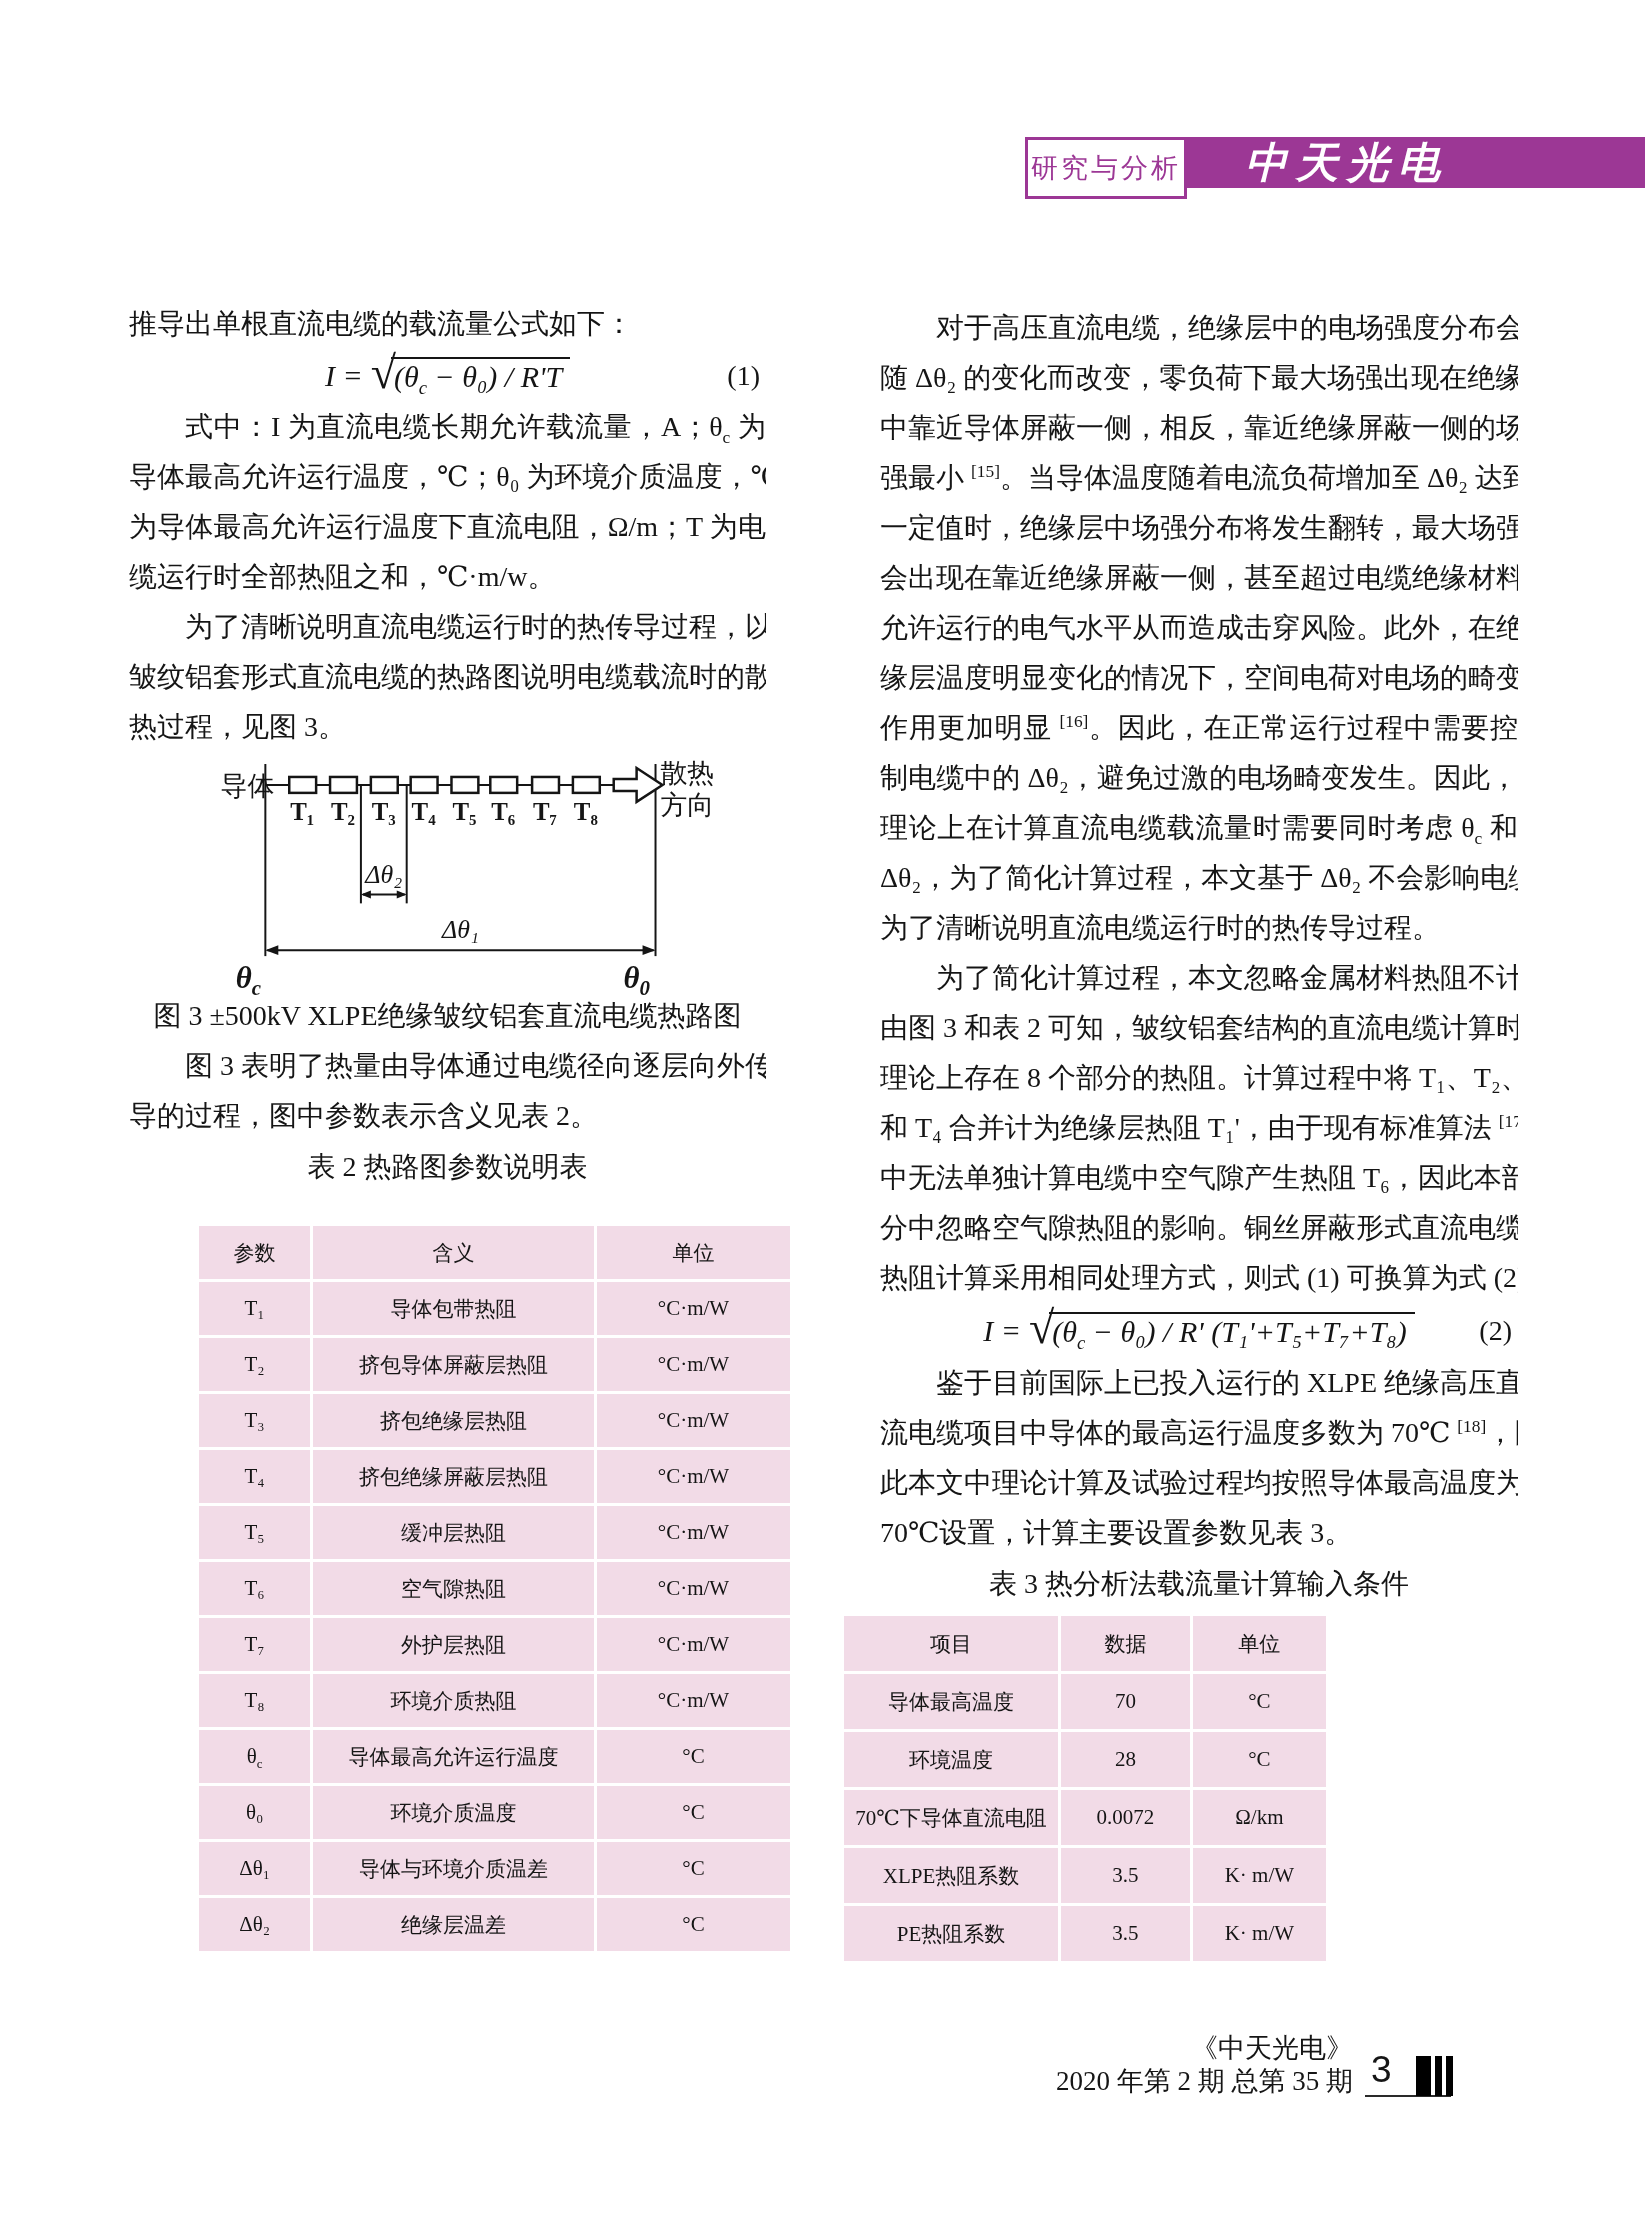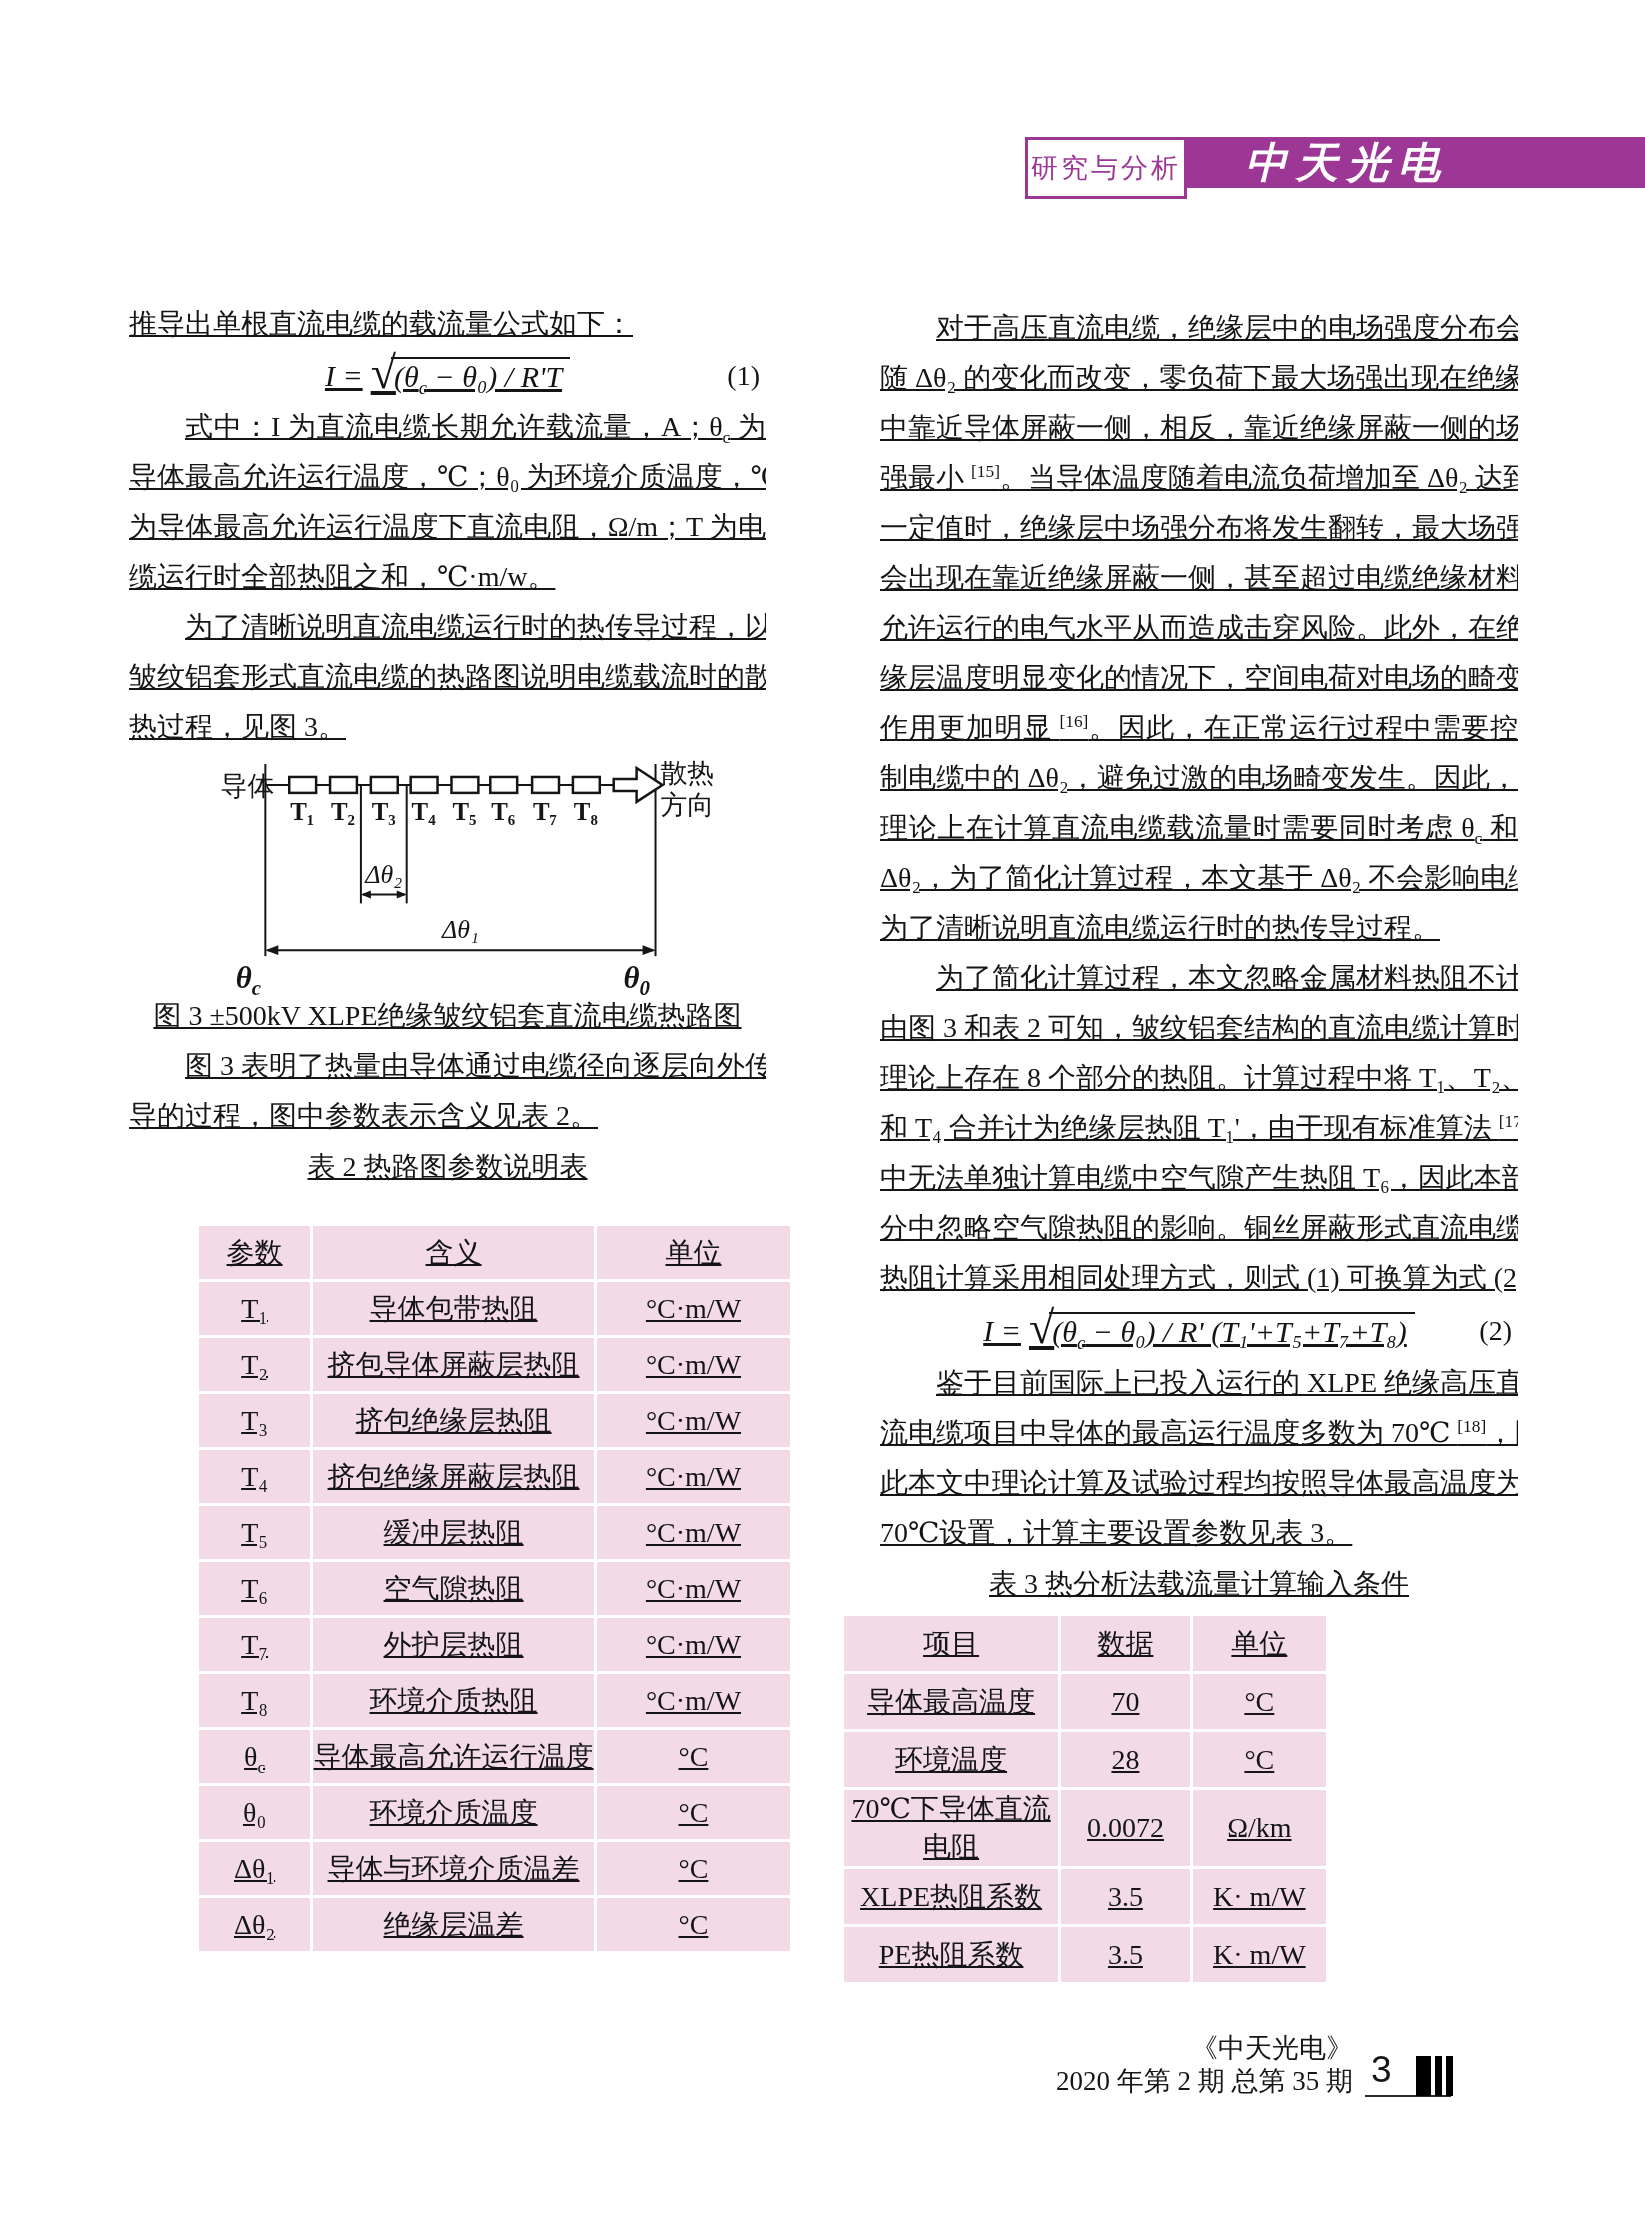--- a/index.html
+++ b/index.html
@@ -19,21 +19,21 @@
   .hdr-bar{
     position:absolute;left:1187px;top:137px;width:459px;height:51px;
     background:#9c3795;display:flex;align-items:center;
   }
   .brand{
     color:#fff;font-weight:bold;font-style:italic;font-size:42px;
     letter-spacing:9px;padding-left:58px;
     font-family:"DejaVu Serif","Liberation Serif",serif;
   }
   
-  .col{position:absolute;font-size:28px;text-decoration:underline;}
+  .col{position:absolute;font-size:28px;}
   .col-left{left:129px;top:299px;width:637px;}
   .col-right{left:880px;top:303px;width:638px;}
   .line{height:50px;line-height:50px;overflow:hidden;text-align:justify;text-align-last:justify;white-space:nowrap;}
   .line.end{text-align-last:left;}
   .indent .line:first-child{text-indent:2em;}
   sup{font-size:0.62em;line-height:0;}
   sub{font-size:0.62em;line-height:0;}
   
   .formula{position:relative;height:53px;display:flex;align-items:center;justify-content:center;font-size:30px;font-style:italic;}
   .formula .f-num{position:absolute;right:6px;font-style:normal;font-size:28px;}
@@ -42,21 +42,21 @@
   .f-lhs{margin-right:8px;}
   .formula2{height:55px;}
   
   .fig-wrap{position:relative;width:637px;height:244px;}
   .fig-caption{height:45px;line-height:40px;text-align:center;font-size:28px;}
   .tbl-title{height:52px;line-height:52px;text-align:center;font-size:28px;}
   
   table.ptable{border-collapse:separate;border-spacing:3px;background:#fff;table-layout:fixed;}
   table.ptable th,table.ptable td{
     background:#f2dbe7;text-align:center;vertical-align:middle;
-    font-weight:normal;font-size:28px;padding:0 0;overflow:hidden;
+    font-weight:normal;font-size:21px;padding:0 0;overflow:hidden;
   }
   table.t2{width:597px;margin-left:67px;margin-top:30px;}
   table.t2 th:nth-child(1){width:19%;}
   table.t2 th:nth-child(2){width:48%;}
   table.t2 th:nth-child(3){width:33%;}
   table.t2 th,table.t2 td{height:53px;}
   table.t3{width:488px;margin-left:-39px;margin-top:3px;}
   table.t3 th:nth-child(1){width:45%;}
   table.t3 th:nth-child(2){width:27%;text-align:center;}
   table.t3 th:nth-child(3){width:28%;}

